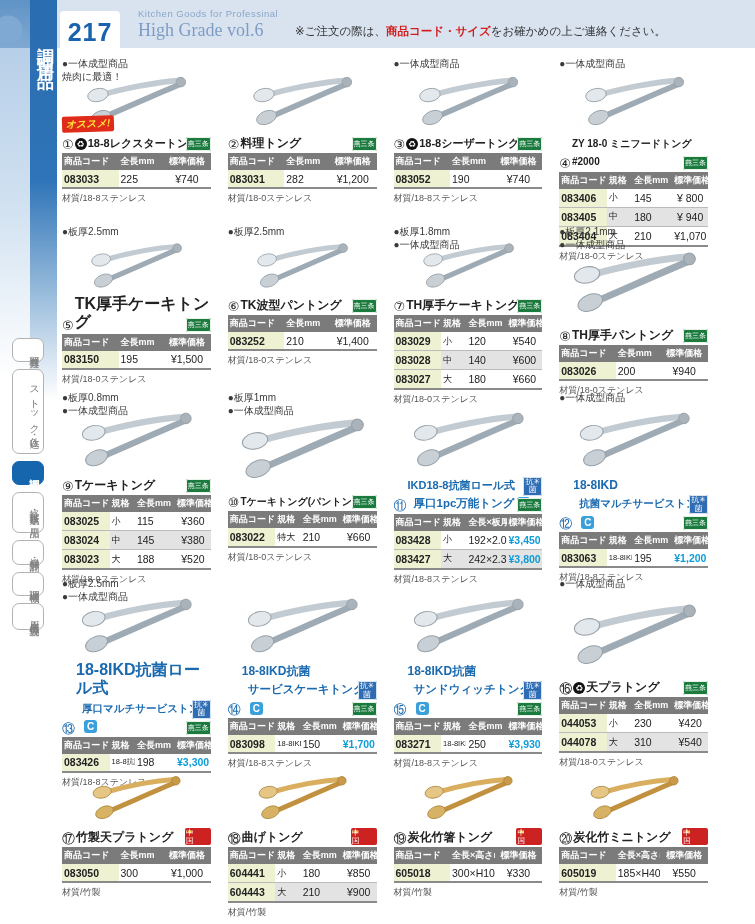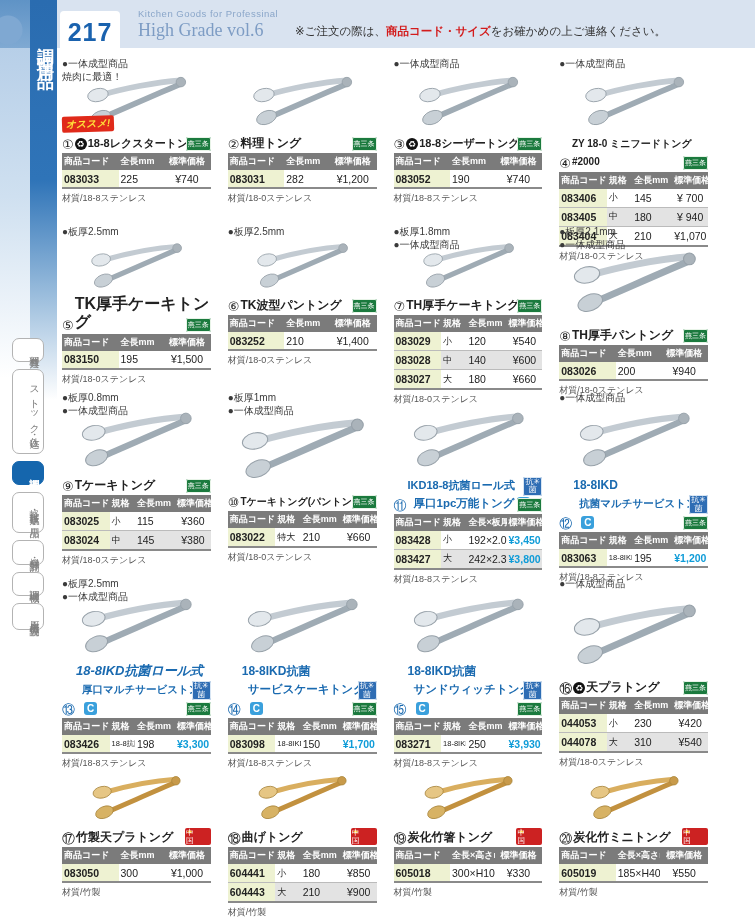--- a/index.html
+++ b/index.html
@@ -284,21 +284,21 @@
           <tr>
             <th>商品コード</th>
             <th>規格</th>
             <th>全長mm</th>
             <th class="price">標準価格</th>
           </tr>
           <tr>
             <td class="code">083406</td>
             <td class="spec">小</td>
             <td class="">145</td>
-            <td class="price">¥ 700</td>
+            <td class="price">¥ 800</td>
           </tr>
           <tr class="alt">
             <td class="code">083405</td>
             <td class="spec">中</td>
             <td class="">180</td>
             <td class="price">¥ 940</td>
           </tr>
           <tr>
             <td class="code">083404</td>
             <td class="spec">大</td>
@@ -550,20 +550,26 @@
             <td class="spec">小</td>
             <td class="">115</td>
             <td class="price">¥360</td>
           </tr>
           <tr class="alt">
             <td class="code">083024</td>
             <td class="spec">中</td>
             <td class="">145</td>
             <td class="price">¥380</td>
           </tr>
+          <tr>
+            <td class="code">083023</td>
+            <td class="spec">大</td>
+            <td class="">188</td>
+            <td class="price">¥520</td>
+          </tr>
         </tbody>
       </table>
       <div class="material">材質/18-0ステンレス</div>
     </div>
     <div class="cell r3 low">
       <div class="notes">
         <div>●板厚1mm</div>
         <div>●一体成型商品</div>
       </div>
       <div class="imgbox">
@@ -725,21 +731,21 @@
             <path d="M112 16 C 88 26, 52 42, 24 54" stroke="#9fabb4" stroke-width="6.5"></path>
           </g>
           <ellipse cx="16" cy="29" rx="12" ry="7.5" fill="#e3e8ec" stroke="#97a1a9" stroke-width="1" transform="rotate(-12 16 29)"></ellipse>
           <ellipse cx="19" cy="55" rx="12" ry="7.5" fill="#c8d0d6" stroke="#97a1a9" stroke-width="1" transform="rotate(-22 19 55)"></ellipse>
           <circle cx="112" cy="14" r="5.5" fill="#aab3ba" stroke="#97a1a9" stroke-width="1"></circle>
         </svg>
       </div>
       <div class="trow">
         <span class="num">⑬</span>
         <div class="names">
-          <div><span class="pname" style="font-size:13px;font-style:italic;">18-8IKD抗菌ロール式</span></div>
+          <div><span class="pname" style="font-size:16px;">18-8IKD抗菌ロール式</span></div>
           <div style="padding-left:6px;"><span class="pname" style="font-size:10.5px;">厚口マルチサービストング</span><span class="cbadge">C</span></div>
         </div>
         <div class="bcol">
           <div class="kokin">抗✳菌</div>
           <div class="sanjo">燕三条</div>
         </div>
       </div>
       <table class="ptable">
         <colgroup>
           <col style="width:32%">

